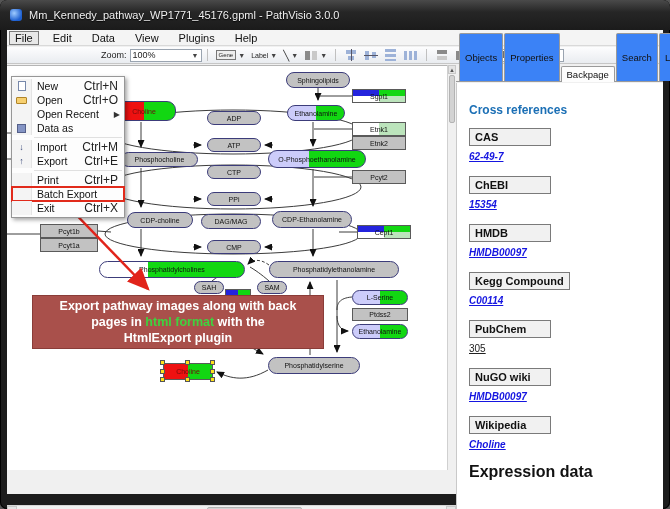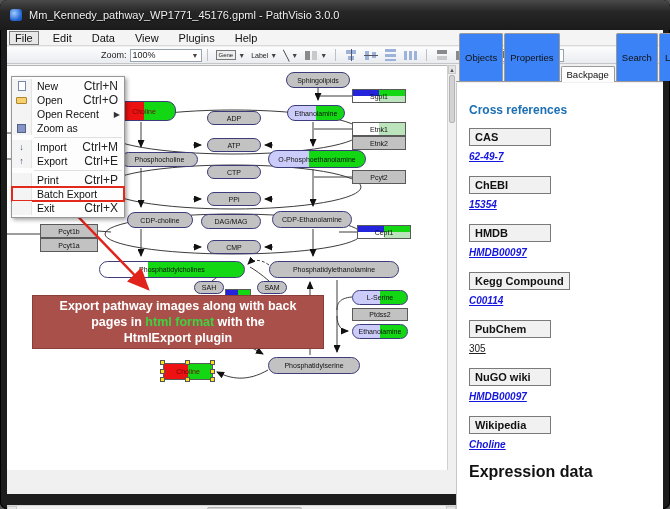--- a/index.html
+++ b/index.html
@@ -353,21 +353,21 @@
         </div>
         <div class="fm-row">
           <span class="fm-gutter"></span>
           <span class="fm-label">Open Recent</span>
           <span class="fm-sub">▶</span>
         </div>
         <div class="fm-row">
           <span class="fm-gutter">
             <span class="mi mi-save"></span>
           </span>
-          <span class="fm-label">Zoom as</span>
+          <span class="fm-label">Data as</span>
         </div>
         <div class="fm-sep"></div>
         <div class="fm-row">
           <span class="fm-gutter">
             <span class="mi mi-arrow">↓</span>
           </span>
           <span class="fm-label">Import</span>
           <span class="fm-short">Ctrl+M</span>
         </div>
         <div class="fm-row">

